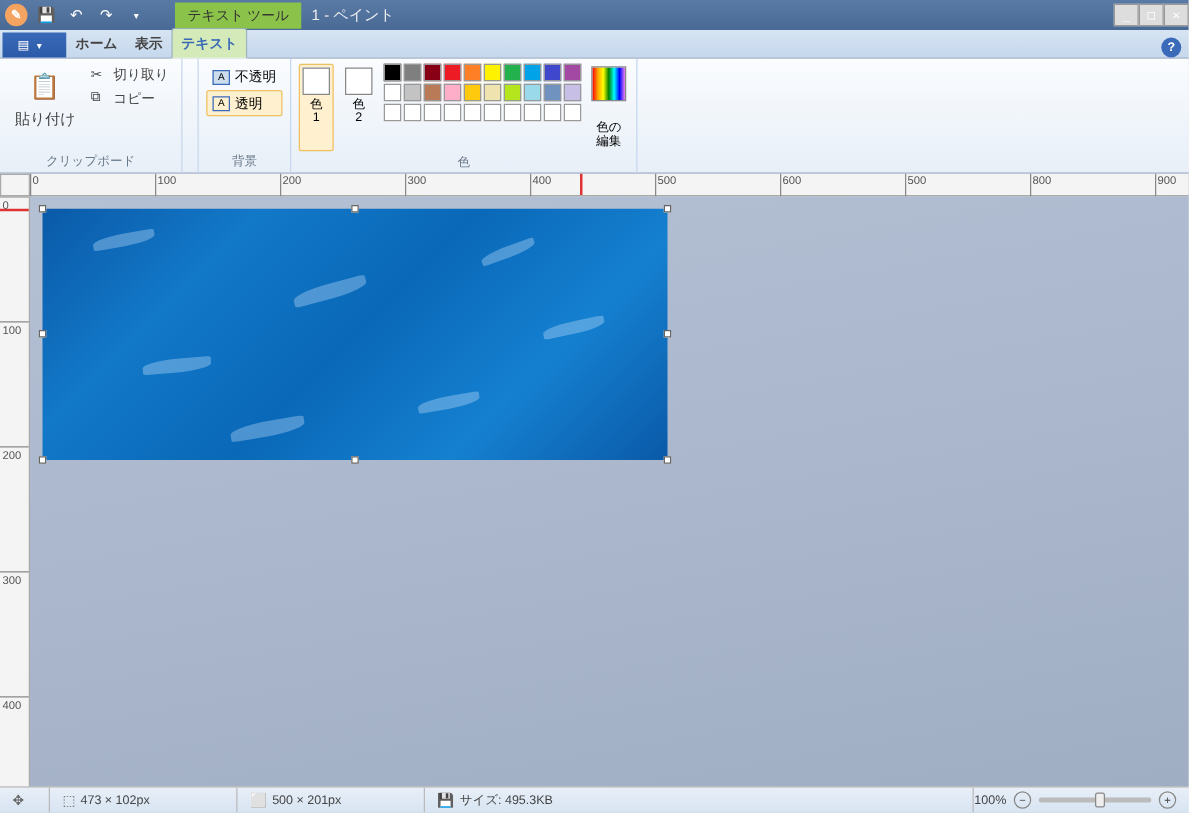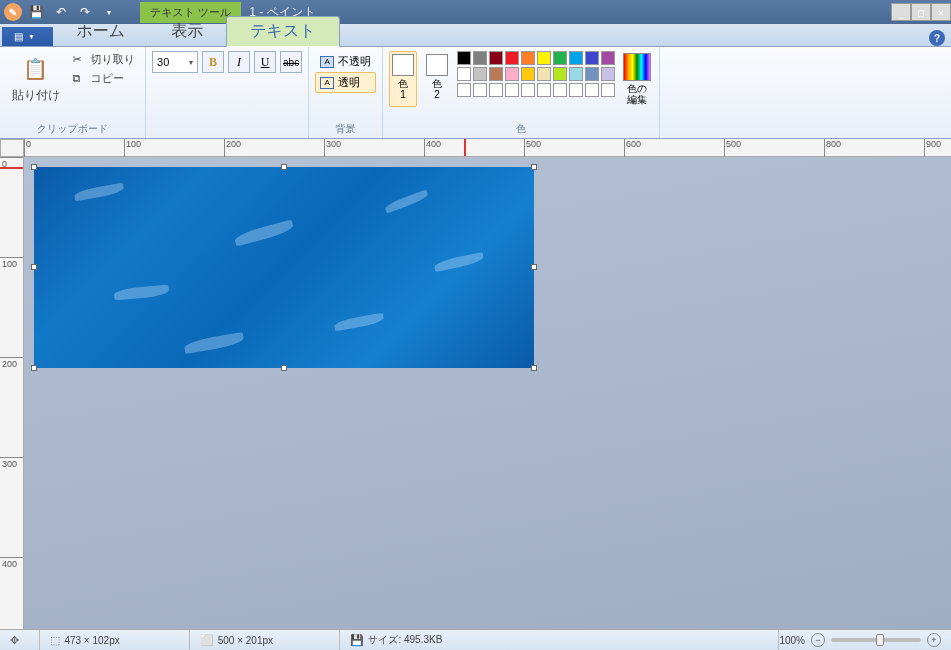--- a/index.html
+++ b/index.html
@@ -8,21 +8,21 @@
 .titlebar .sysicon { width: 18px; height: 18px; margin: 0 4px; background: #f4a460; border-radius: 50%; display: flex; align-items: center; justify-content: center; font-size: 10px; font-weight: bold; color: #fff; }
 .titlebar .qat { display: flex; gap: 2px; }
 .titlebar .qat-btn { width: 22px; height: 20px; display: flex; align-items: center; justify-content: center; color: #fff; font-size: 12px; }
 .titlebar .tool-tab { margin-left: 20px; background: #8bc34a; padding: 3px 10px; font-size: 11px; color: #333; font-family: Liberation Serif, serif; }
 .titlebar .title-text { margin-left: 8px; font-size: 12px; color: #eee; }
 .titlebar .window-controls { margin-left: auto; display: flex; }
 .titlebar .window-controls span { width: 20px; height: 18px; border: 1px solid #999; background: #ddd; display: flex; align-items: center; justify-content: center; font-family: monospace; font-size: 10px; }
 .ribbon-tabs { height: 23px; background: linear-gradient(#d7e4f2, #c5d8ed); display: flex; align-items: flex-end; padding-left: 2px; border-bottom: 1px solid #8ba0bc; }
 .file-menu { background: linear-gradient(#3a6ab8, #2a5aa8); color: #fff; padding: 4px 20px 4px 12px; font-size: 11px; display: flex; align-items: center; gap: 6px; }
 .file-menu::after { content: "▾"; font-size: 8px; }
-.rtab { padding: 4px 23px; font-size: 16px; color: #444; cursor: default; }
+.rtab { padding: 4px 7px; font-size: 11px; color: #444; cursor: default; font-weight: bold; }
 .rtab.active { background: #fafcfe; border: 1px solid #8ba0bc; border-bottom: 1px solid #fafcfe; border-radius: 3px 3px 0 0; margin-bottom: -1px; color: #3a6ab8; }
 .rtab.context { background: #d4eab8; border: 1px solid #8ba0bc; border-bottom: 1px solid #fafcfe; border-radius: 3px 3px 0 0; margin-bottom: -1px; }
 .help-btn { margin-left: auto; margin-right: 6px; width: 16px; height: 16px; border-radius: 50%; background: #3a6ab8; color: #fff; font-size: 10px; font-weight: bold; display: flex; align-items: center; justify-content: center; }
 .ribbon-body { height: 92px; background: linear-gradient(#fafcfe, #e8eff8); border-bottom: 1px solid #8ba0bc; display: flex; }
 .ribbon-group { border-right: 1px solid #c5d8ed; padding: 4px 6px 2px 6px; display: flex; flex-direction: column; }
 .ribbon-group-label { text-align: center; font-size: 10px; color: #6a7a8a; margin-top: auto; padding-top: 2px; }
 .clipboard-group .top { display: flex; gap: 2px; }
 .big-btn { display: flex; flex-direction: column; align-items: center; padding: 2px 6px; gap: 2px; }
 .big-btn .icon { width: 32px; height: 32px; display: flex; align-items: center; justify-content: center; font-size: 20px; }
 .big-btn .label { font-size: 12px; color: #444; }
@@ -43,21 +43,21 @@
 .bg-group .opt.active { border: 1px solid #f0c060; background: #fff0d0; border-radius: 2px; }
 .bg-group .icon-box { width: 14px; height: 12px; border: 1px solid #3a6ab8; background: #cde; font-size: 8px; display: flex; align-items: center; justify-content: center; }
 .colors-group { display: flex; gap: 6px; }
 .color-big { display: flex; flex-direction: column; align-items: center; gap: 2px; padding: 2px; border: 1px solid transparent; }
 .color-big.active { border: 1px solid #f0c060; background: #fff0d0; border-radius: 2px; }
 .color-big .sw { width: 22px; height: 22px; border: 1px solid #888; }
 .color-big .label { font-size: 10px; text-align: center; line-height: 1.1; }
 .palette { display: flex; flex-direction: column; gap: 2px; }
 .palette-row { display: flex; gap: 2px; }
 .palette-row .sw { width: 14px; height: 14px; border: 1px solid #999; }
-.edit-colors { display: flex; flex-direction: column; align-items: center; gap: 2px; padding: 2px; }
+.edit-colors { display: flex; flex-direction: column; align-items: center; gap: 16px; padding: 2px; }
 .edit-colors .rainbow { width: 28px; height: 28px; background: linear-gradient(90deg, red, orange, yellow, green, cyan, blue, violet); border: 1px solid #888; }
 .edit-colors .label { font-size: 10px; text-align: center; line-height: 1.1; }
 .workspace { position: relative; height: 490px; background: #abb8cc; display: flex; }
 .ruler-corner { position: absolute; top: 0; left: 0; width: 24px; height: 18px; background: #f4f4f4; border: 1px solid #aaa; z-index: 3; }
 .ruler-h { position: absolute; top: 0; left: 24px; right: 0; height: 18px; background: #f4f4f4; border-bottom: 1px solid #aaa; z-index: 2; font-size: 9px; color: #555; }
 .ruler-h .tick-major { position: absolute; top: 0; }
 .ruler-h .tick-major span { position: absolute; top: 0; left: 2px; font-size: 9px; }
 .ruler-h .tick-major::before { content: ""; position: absolute; left: 0; bottom: -18px; top: 0; width: 1px; background: #888; height: 18px; }
 .ruler-h .marker { position: absolute; top: 0; bottom: 0; width: 2px; background: #d33; }
 .ruler-v { position: absolute; top: 18px; left: 0; bottom: 0; width: 24px; background: #f4f4f4; border-right: 1px solid #aaa; z-index: 2; font-size: 9px; color: #555; }
@@ -127,29 +127,20 @@
         <div class="small-btn">
           <span class="icon">⧉</span>
           <span>コピー</span>
         </div>
       </div>
     </div>
     <div class="ribbon-group-label">クリップボード</div>
   </div>
 
   <div class="ribbon-group font-group">
-    <div class="row">
-      <div class="combo font-size">
-        <span>30</span>
-      </div>
-      <div class="style-btn bold">B</div>
-      <div class="style-btn italic">I</div>
-      <div class="style-btn under">U</div>
-      <div class="style-btn strike">abc</div>
-    </div>
   </div>
 
   <div class="ribbon-group bg-group">
     <div class="opt">
       <span class="icon-box">A</span>
       <span>不透明</span>
     </div>
     <div class="opt active">
       <span class="icon-box" style="background:transparent;">A</span>
       <span>透明</span>

